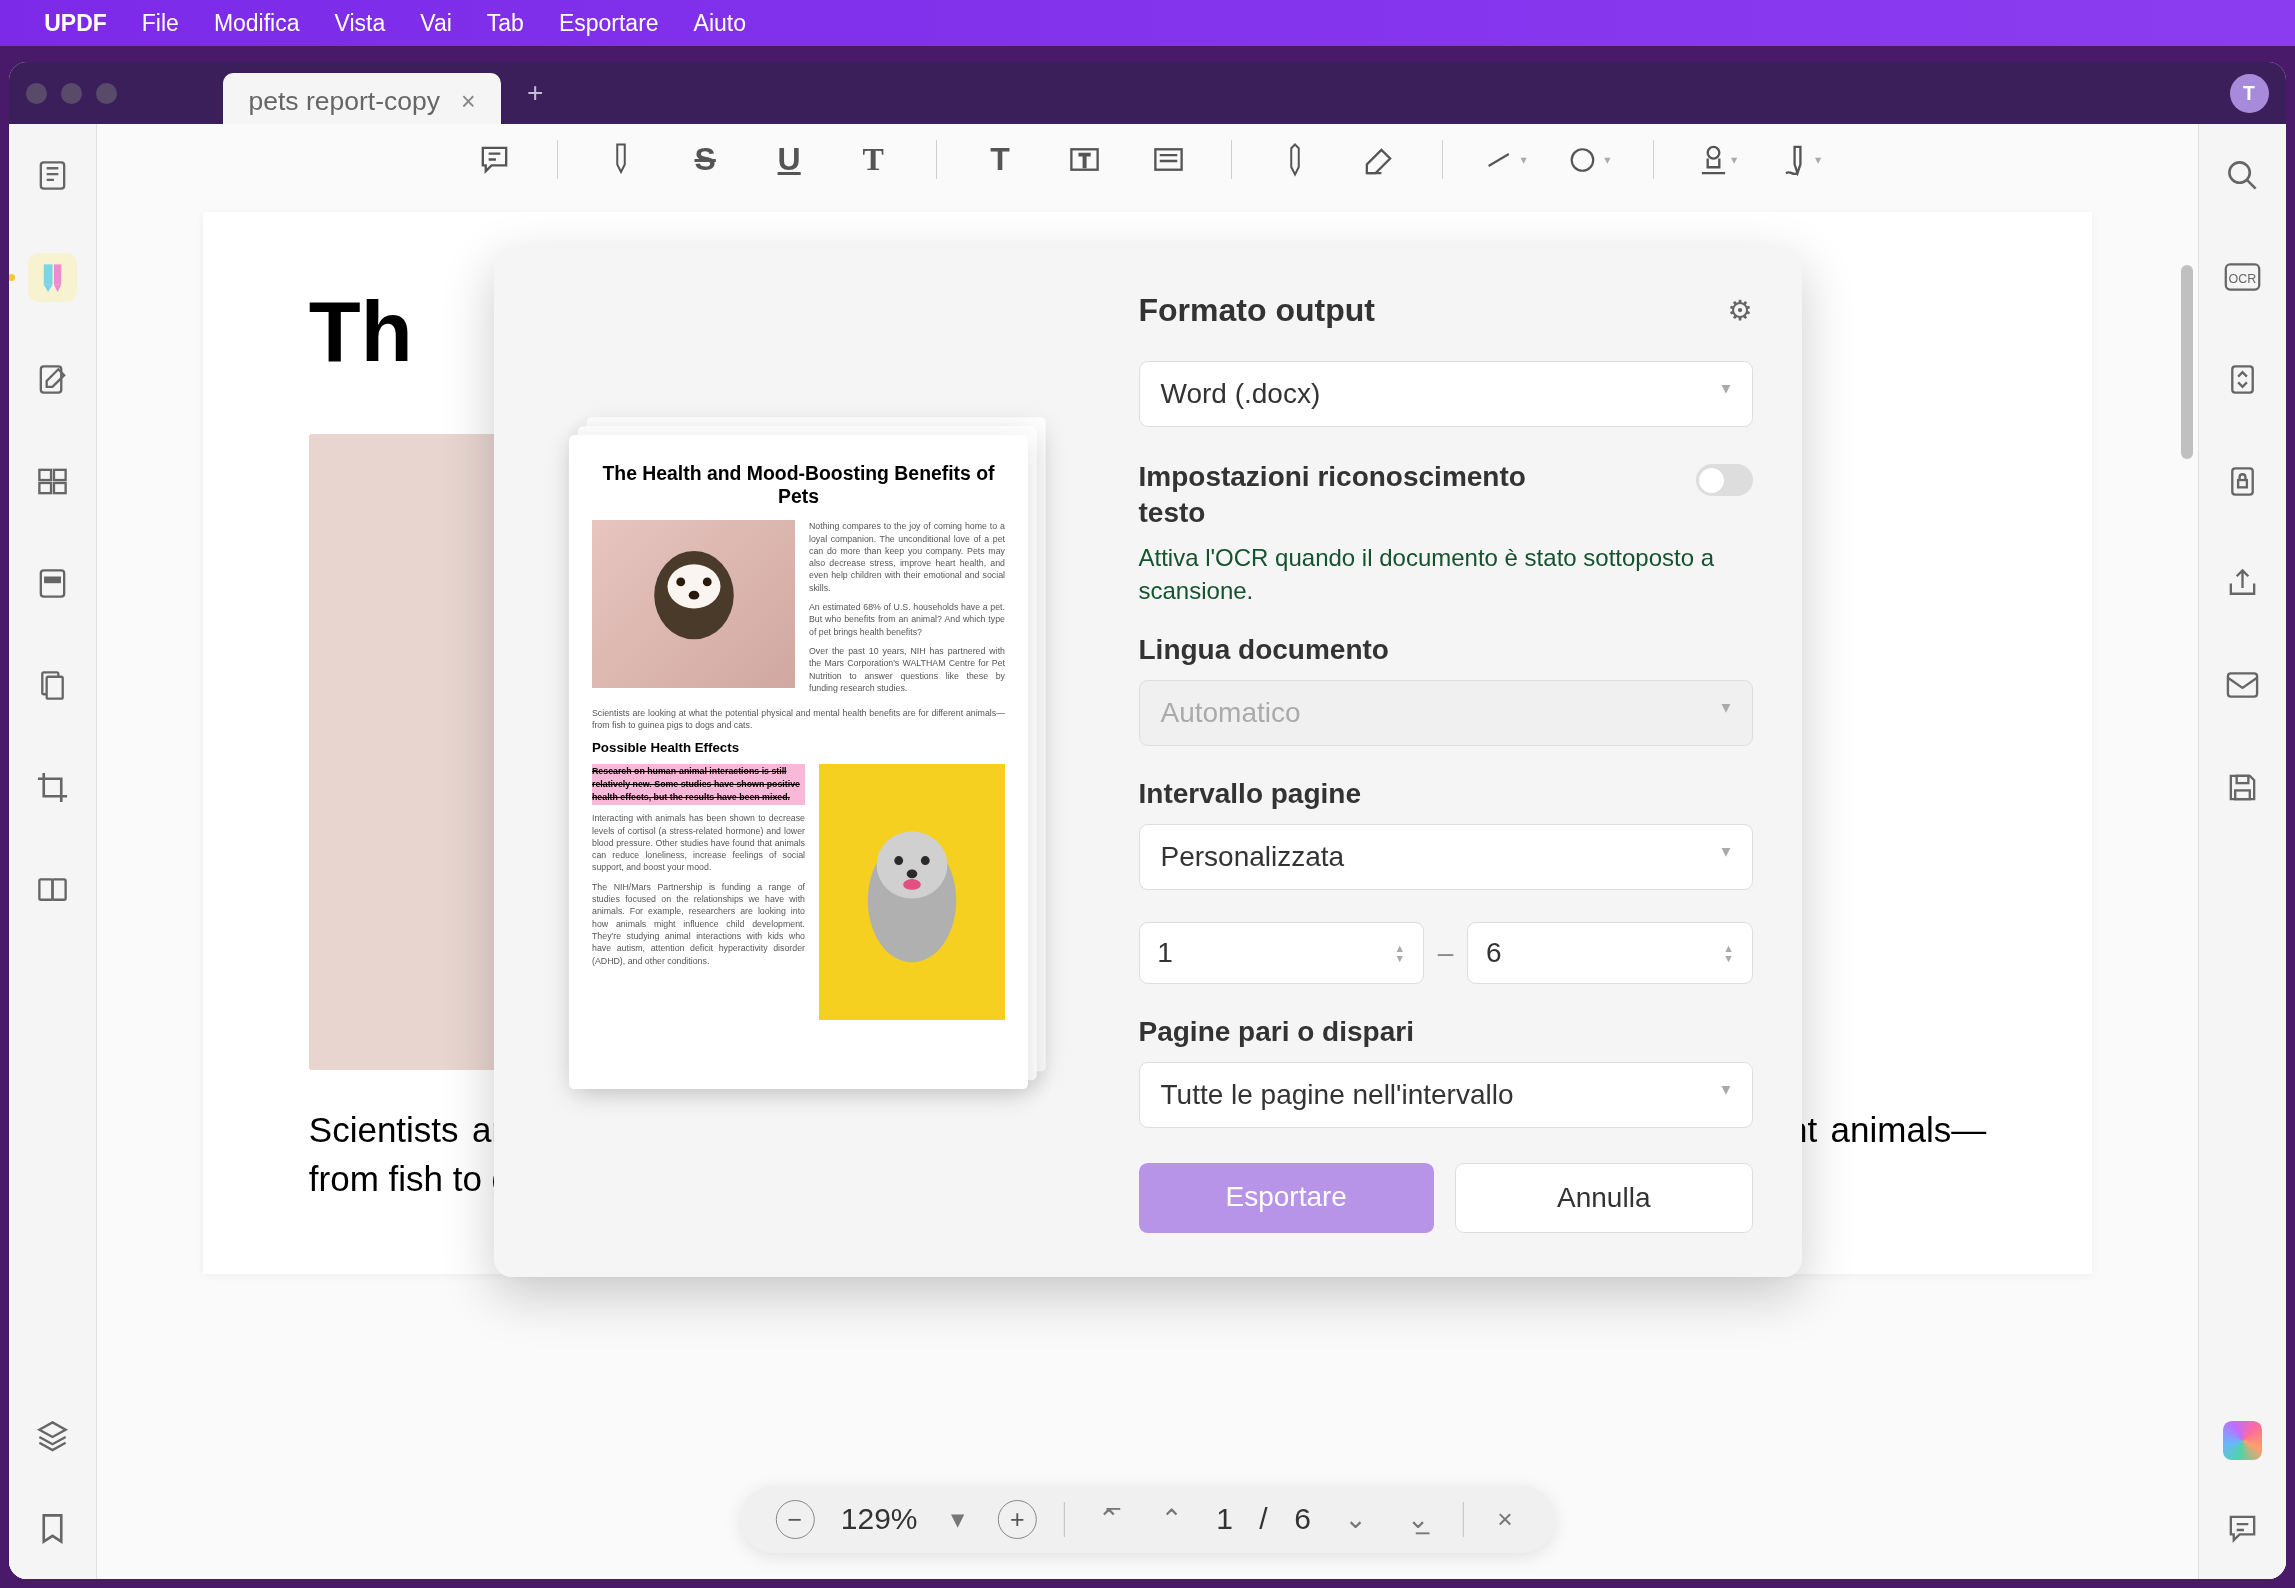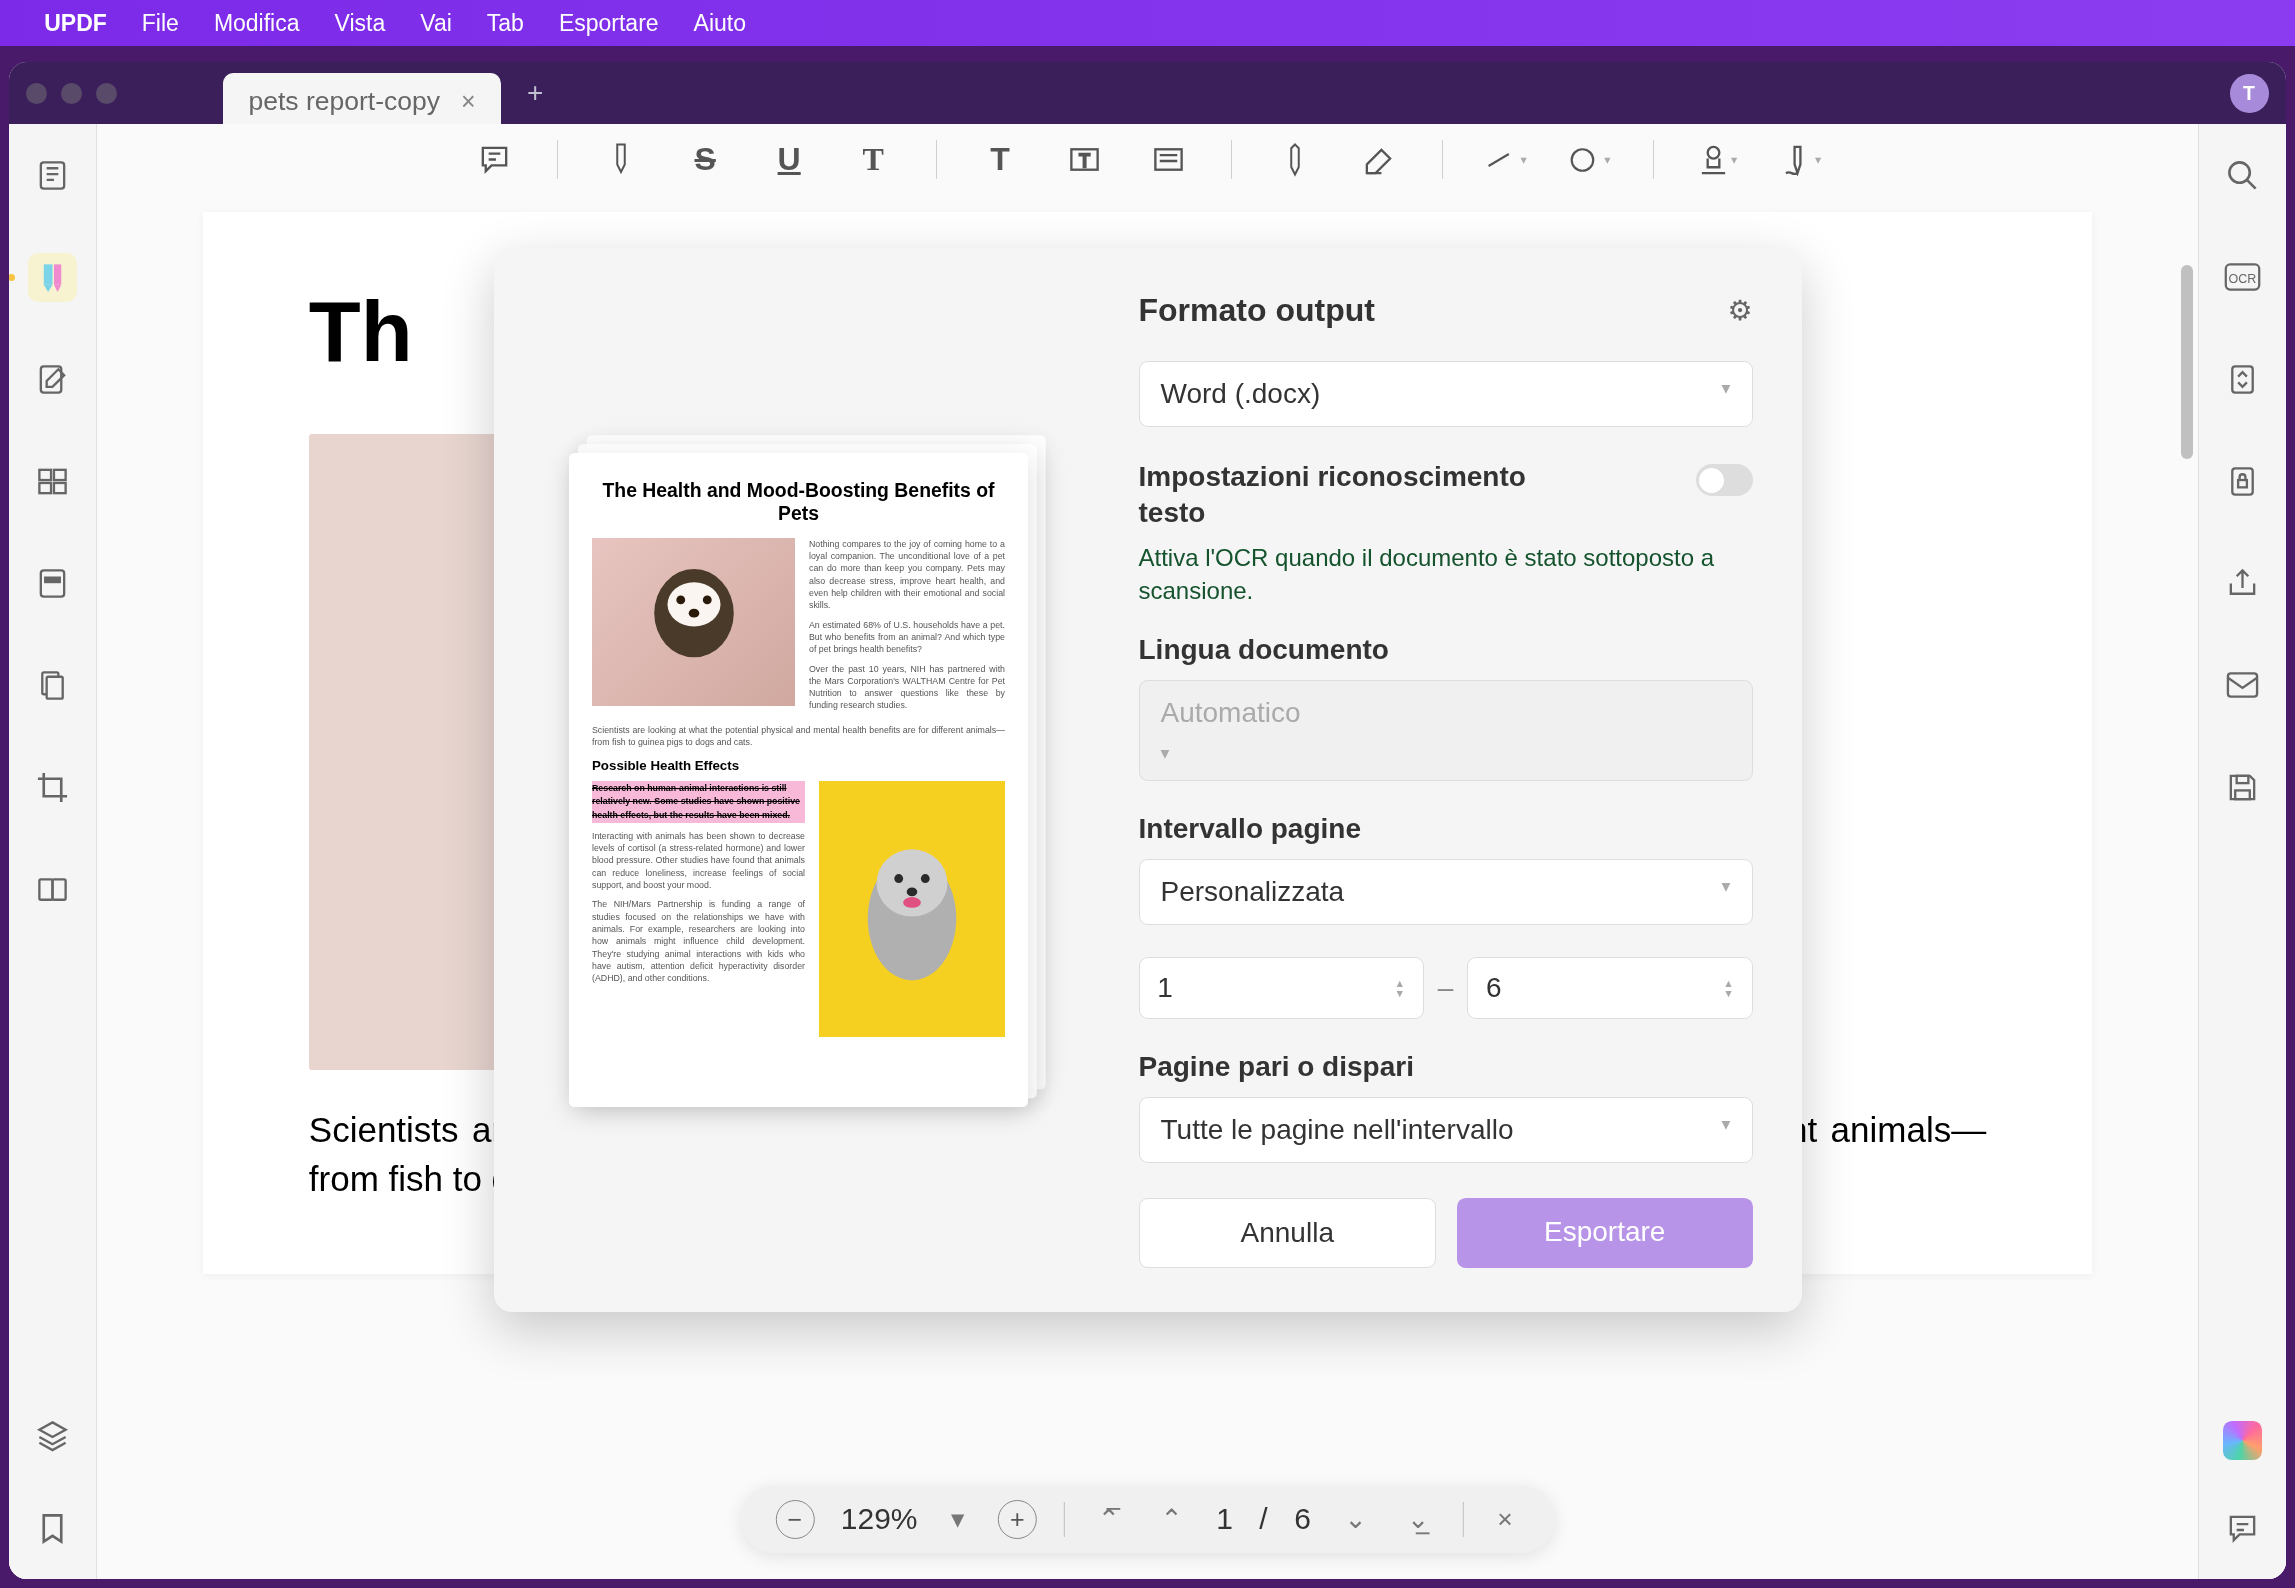--- a/index.html
+++ b/index.html
@@ -71,21 +71,21 @@
 .pv-text { font-size: 8.8px; color: #555; line-height: 1.4; text-align: justify; }
 .pv-h2 { font-size: 13.3px; font-weight: 700; margin: 8.8px 0; }
 .pv-hl { background: #f8b8d8; font-size: 8.8px; padding: 0.9px 0; display: block; line-height: 1.5; font-weight: 600; text-decoration: line-through; }
 .pv-col { width: 221px; }
 
 .modal-form { flex: 1; padding: 44px 49px 44px 35px; }
 .form-header { display: flex; justify-content: space-between; align-items: center; margin-bottom: 32px; }
 .form-title { font-size: 32px; font-weight: 700; color: #333; }
 .gear { color: #666; font-size: 28px; cursor: pointer; }
 .select { background: white; border: 0.9px solid #ddd; border-radius: 8.8px; padding: 16px 21px; font-size: 28px; color: #333; display: flex; justify-content: space-between; cursor: pointer; margin-bottom: 32px; gap: 14px; }
-.select.disabled { background: #f0f0f0; color: #aaa; flex-direction: column; }
+.select.disabled { background: #f0f0f0; color: #aaa; }
 .caret { font-size: 17.7px; color: #aaa; }
 .section-label { font-size: 28px; font-weight: 600; color: #333; margin-bottom: 14px; }
 .toggle-row { display: flex; justify-content: space-between; align-items: flex-start; margin-bottom: 8.8px; }
 .toggle-label { font-size: 28px; font-weight: 600; color: #333; max-width: 424px; line-height: 1.3; }
 .toggle { width: 57px; height: 32px; background: #ddd; border-radius: 16px; position: relative; cursor: pointer; margin-top: 5.3px; }
 .toggle-knob { position: absolute; left: 3.5px; top: 3.5px; width: 25px; height: 25px; background: white; border-radius: 50%; }
 .help-text { font-size: 24px; color: #14532d; margin-bottom: 26.5px; line-height: 1.4; }
 .range-row { display: flex; align-items: center; gap: 14px; margin-bottom: 32px; }
 .num-input { flex: 1; background: white; border: 0.9px solid #ddd; border-radius: 8.8px; padding: 14px 17.7px; font-size: 28px; color: #333; display: flex; justify-content: space-between; align-items: center; }
 .spinner { display: flex; flex-direction: column; font-size: 10.6px; color: #aaa; line-height: 1; }
@@ -396,22 +396,22 @@
                   <span>▼</span>
                 </div>
             </div>
           </div>
           <div class="section-label">Pagine pari o dispari</div>
           <div class="select">
             <span>Tutte le pagine nell'intervallo</span>
             <span class="caret">▾</span>
           </div>
           <div class="btn-row">
+            <div class="btn btn-primary">Esportare</div>
             <div class="btn btn-cancel">Annulla</div>
-            <div class="btn btn-primary">Esportare</div>
           </div>
         </div>
       </div>
     </div>
 
     <div class="right-rail">
       <div class="rail-icon">
           <svg width="35" height="35" viewBox="0 0 24 24" fill="none" stroke="#666" stroke-width="1.8">
             <circle cx="10" cy="10" r="7"></circle>
             <path d="M15 15l6 6"></path>

